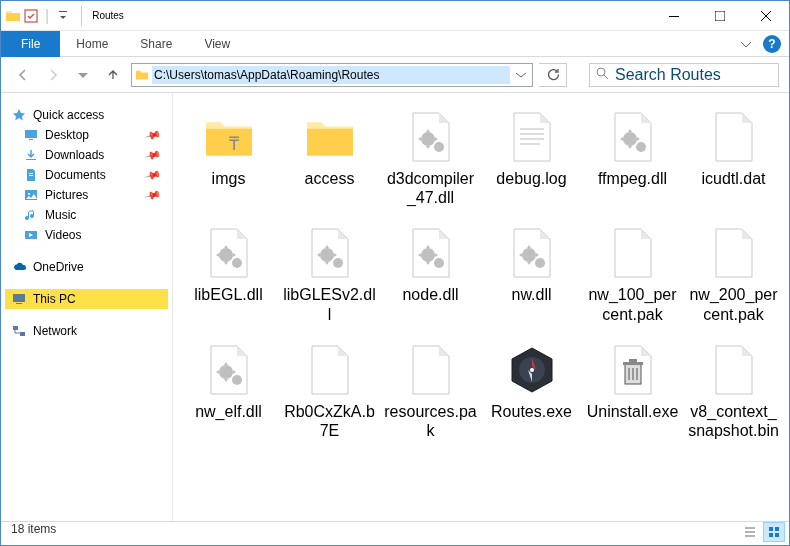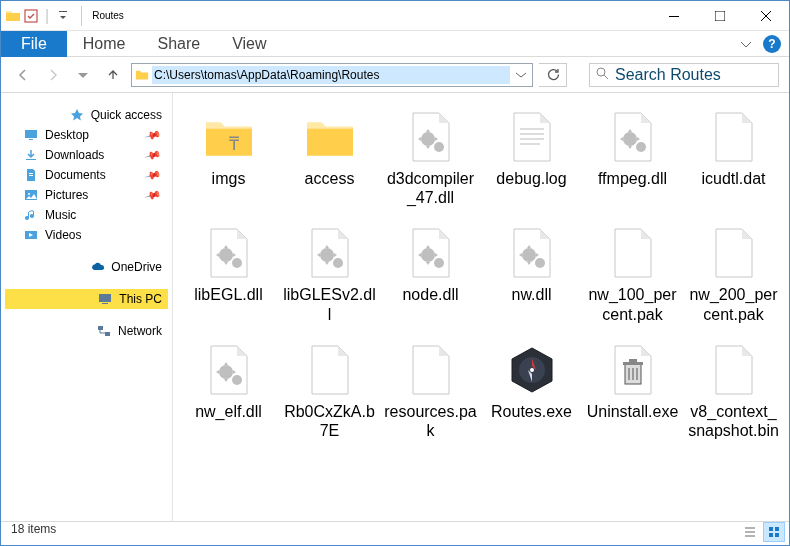--- a/index.html
+++ b/index.html
@@ -6,37 +6,37 @@
 body { background: #fff; width: 790px; height: 546px; overflow: hidden; border: 1px solid #4a88c7; }
 .titlebar { height: 30px; background: #fff; border-bottom: 1px solid #e5e5e5; display: flex; align-items: center; padding: 0 4px; position: relative; }
 .titlebar-left { display: flex; align-items: center; gap: 2px; }
 .titlebar-icon { width: 16px; height: 16px; display: inline-flex; align-items: center; justify-content: center; }
 .qat-sep { color: #ccc; margin: 0 4px; }
 .title-sep { height: 20px; width: 1px; background: #ccc; margin: 0 8px; }
 .title-text { font-size: 10px; color: #000; }
 .win-controls { position: absolute; right: 0; top: 0; display: flex; height: 30px; }
 .win-btn { width: 46px; height: 30px; display: flex; align-items: center; justify-content: center; cursor: default; }
 .ribbon { height: 26px; display: flex; align-items: center; border-bottom: 1px solid #dadada; background: #fff; position: relative; }
-.ribbon-tab { padding: 0 16px; height: 26px; display: flex; align-items: center; font-size: 16px; color: #444; cursor: default; }
+.ribbon-tab { padding: 0 16px; height: 26px; display: flex; align-items: center; font-size: 12px; color: #444; cursor: default; }
 .ribbon-tab.file { background: #1979ca; color: #fff; padding: 0 20px; }
 .ribbon-right { position: absolute; right: 8px; display: flex; align-items: center; gap: 12px; }
 .help-circle { width: 18px; height: 18px; border-radius: 50%; background: #1979ca; color: #fff; display: flex; align-items: center; justify-content: center; font-size: 12px; font-weight: bold; }
 .navbar { height: 36px; display: flex; gap: 6px; padding: 6px 10px; border-bottom: 1px solid #dadada; }
 .nav-arrow { width: 24px; height: 24px; display: flex; align-items: center; justify-content: center; color: #999; cursor: default; }
 .addr-box { flex: 1; height: 24px; border: 1px solid #9aa7b2; display: flex; align-items: center; background: #fff; position: relative; }
 .addr-icon { width: 20px; display: flex; align-items: center; justify-content: center; }
 .addr-input { flex: 1; border: none; outline: none; font-size: 12px; padding: 0 2px; background: #cde8ff; height: 18px; }
 .addr-drop { width: 22px; display: flex; align-items: center; justify-content: center; color: #666; }
 .refresh-btn { width: 28px; height: 24px; border: 1px solid #ccc; border-left: none; display: flex; align-items: center; justify-content: center; color: #555; }
 .search-box { width: 190px; height: 24px; border: 1px solid #ccc; display: flex; align-items: center; padding: 0 6px; gap: 6px; color: #0c4a6e; font-size: 16px; margin-left: 16px; }
 .main { display: flex; height: calc(546px - 30px - 26px - 36px - 24px - 2px); }
 .sidebar { width: 172px; border-right: 1px solid #e5e5e5; padding: 12px 4px; overflow: hidden; }
 .side-group { margin-bottom: 12px; }
 .side-item { display: flex; align-items: center; gap: 6px; padding: 2px 6px 2px 18px; font-size: 12px; color: #000; cursor: default; position: relative; }
-.side-item.head { padding-left: 6px; justify-content: flex-end; }
+.side-item.head { padding-left: 6px; }
 .side-item.selected { background: #fde047; }
 .side-icon { width: 16px; height: 16px; display: inline-flex; align-items: center; justify-content: center; flex-shrink: 0; }
 .pin { position: absolute; right: 8px; color: #7a7a7a; font-size: 11px; transform: rotate(30deg); }
 .files { flex: 1; padding: 10px 6px; overflow: auto; position: relative; }
 .file-grid { display: grid; grid-template-columns: repeat(6, 1fr); gap: 6px 2px; }
 .file-item { display: flex; flex-direction: column; align-items: center; justify-content: flex-start; padding: 6px 2px; cursor: default; }
 .file-icon { width: 56px; height: 56px; display: flex; align-items: center; justify-content: center; margin-bottom: 4px; }
 .file-label { font-size: 16px; text-align: center; line-height: 1.2; color: #000; max-width: 94px; word-wrap: break-word; }
 .statusbar { height: 24px; border-top: 1px solid #dadada; display: flex; align-items: flex-start; padding: 0 10px; font-size: 12px; color: #333; position: relative; }
 .status-right { position: absolute; right: 4px; display: flex; gap: 2px; }

